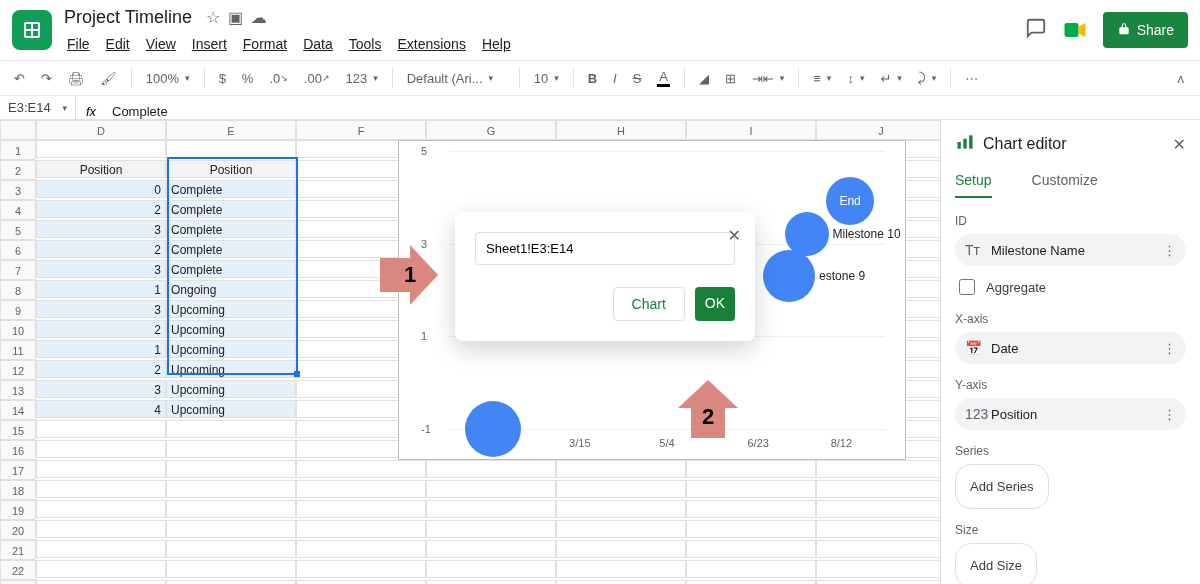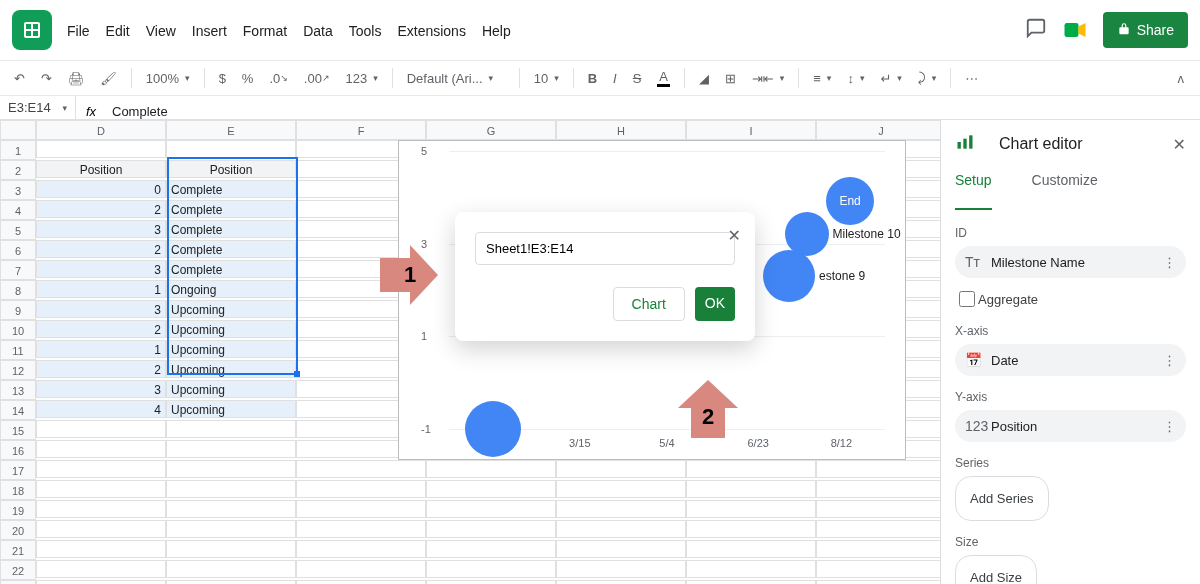--- a/index.html
+++ b/index.html
@@ -6,21 +6,21 @@
   html,body { margin:0; padding:0; font-family: Arial, Helvetica, sans-serif; font-size:13px; color:#202124; background:#fff; width:1200px; height:584px; overflow:hidden;}
   
   .header { height:60px; display:flex; align-items:center; padding:8px 12px; }
   .logo { width:40px; height:40px; background:#0f9d58; border-radius:8px; display:flex; align-items:center; justify-content:center; color:#fff; font-weight:bold; margin-right:8px; flex-shrink:0; }
   .logo svg { width:24px; height:24px; }
   .title-block { display:flex; flex-direction:column; flex:1; min-width:0; }
   .title-row { display:flex; align-items:center; gap:8px; }
   .doc-title { font-size:18px; color:#202124; padding:2px 4px; }
   .title-icons .ticon { color:#5f6368; font-size:16px; cursor:pointer; padding:2px; }
   .menu-row { display:flex; gap:2px; margin-top:2px; }
-  .menu-row span { padding:4px 7px; font-size:14px; color:#202124; cursor:pointer; border-radius:4px; }
+  .menu-row span { padding:4px 7px; font-size:14px; color:#202124; cursor:pointer; border-radius:4px;text-decoration:underline; }
   .header-right { display:flex; align-items:center; gap:12px; margin-left:auto; }
   .share-btn { background:#1a8541; color:#fff; border-radius:4px; height:36px; display:flex; align-items:center; padding:0 14px; font-size:14px; font-weight:500; gap:6px; cursor:pointer; }
   .comment-icon { color:#5f6368; font-size:20px; cursor:pointer; }
   .meet-icon { width:32px; height:32px; display:flex; align-items:center; justify-content:center; }
 
   
   .toolbar { display:flex; align-items:center; height:36px; border-top:1px solid #e8eaed; border-bottom:1px solid #e8eaed; padding:0 8px; gap:4px; font-size:13px; color:#5f6368; }
   .tb-btn { padding:4px 6px; cursor:pointer; border-radius:2px; display:flex; align-items:center; }
   .tb-sep { width:1px; height:20px; background:#e0e0e0; margin:0 4px; }
   .tb-drop { display:flex; align-items:center; gap:2px; padding:4px 6px; cursor:pointer; }
@@ -73,48 +73,56 @@
   .arrow.right .shaft { width:30px; height:34px; background:#d98880; }
   .arrow.right .head { width:0; height:0; border-top:30px solid transparent; border-bottom:30px solid transparent; border-left:28px solid #d98880; }
   .arrow.up { flex-direction:column; }
   .arrow.up .head { width:0; height:0; border-left:30px solid transparent; border-right:30px solid transparent; border-bottom:28px solid #d98880; }
   .arrow.up .shaft { width:34px; height:30px; background:#d98880; }
   .arrow .num { position:absolute; font-size:22px; font-weight:bold; color:#000; }
   .arrow.right .num { left:24px; }
   .arrow.up .num { top:24px; }
 
   
-  .panel-header { display:flex; align-items:center; gap:24px; font-size:16px; margin-bottom:16px; }
+  .panel-header { display:flex; align-items:center; gap:8px; font-size:16px; margin-bottom:16px; }
   .panel-close { margin-left:auto; color:#5f6368; cursor:pointer; font-size:16px; }
   .tabs { display:flex; gap:40px; margin-bottom:16px; font-size:14px; }
-  .tab { color:#5f6368; padding-bottom:20px; cursor:pointer; font-weight:500;}
+  .tab { color:#5f6368; padding-bottom:8px; cursor:pointer; font-weight:500;}
   .tab.active { color:#188038; border-bottom:2px solid #188038; }
   .section-lbl { font-size:12px; color:#5f6368; font-weight:500; margin:14px 0 6px; }
   .chip-row { display:flex; align-items:center; background:#f1f3f4; border-radius:16px; padding:8px 10px; gap:8px; }
   .chip-row .chip-icon { color:#5f6368; font-size:14px; width:18px; }
   .chip-row .dots { margin-left:auto; color:#5f6368; cursor:pointer; }
-  .check-row { display:flex; align-items:center; margin:10px 0; font-size:13px; color:#3c4043; }
+  .check-row { display:flex; align-items:center; gap:8px; margin:10px 0; font-size:13px; color:#3c4043; }
   .check-row input { width:16px; height:16px; }
   .add-pill { border:1px solid #dadce0; border-radius:16px; padding:14px 14px; font-size:13px; color:#3c4043; cursor:pointer; display:inline-block; }
   .panel-icon svg { width:20px; height:20px; }
 </style>
 </head>
 <body>
 
 <div class="header">
   <div class="logo">
     <svg viewBox="0 0 24 24" fill="#fff">
         <rect x="4" y="4" width="16" height="16" rx="2" fill="#fff"></rect>
         <rect x="6" y="6" width="5" height="5" fill="#0f9d58"></rect>
         <rect x="13" y="6" width="5" height="5" fill="#0f9d58"></rect>
         <rect x="6" y="13" width="5" height="5" fill="#0f9d58"></rect>
         <rect x="13" y="13" width="5" height="5" fill="#0f9d58"></rect>
       </svg>
   </div>
   <div class="title-block">
+    <div class="title-row">
+      <span class="doc-title">Project Timeline</span>
+      <span class="title-icons">
+        <span class="ticon">☆</span>
+        <span class="ticon">▣</span>
+        <span class="ticon">☁</span>
+      </span>
+    </div>
     <div class="menu-row">
       <span>File</span>
       <span>Edit</span>
       <span>View</span>
       <span>Insert</span>
       <span>Format</span>
       <span>Data</span>
       <span>Tools</span>
       <span>Extensions</span>
       <span>Help</span>

